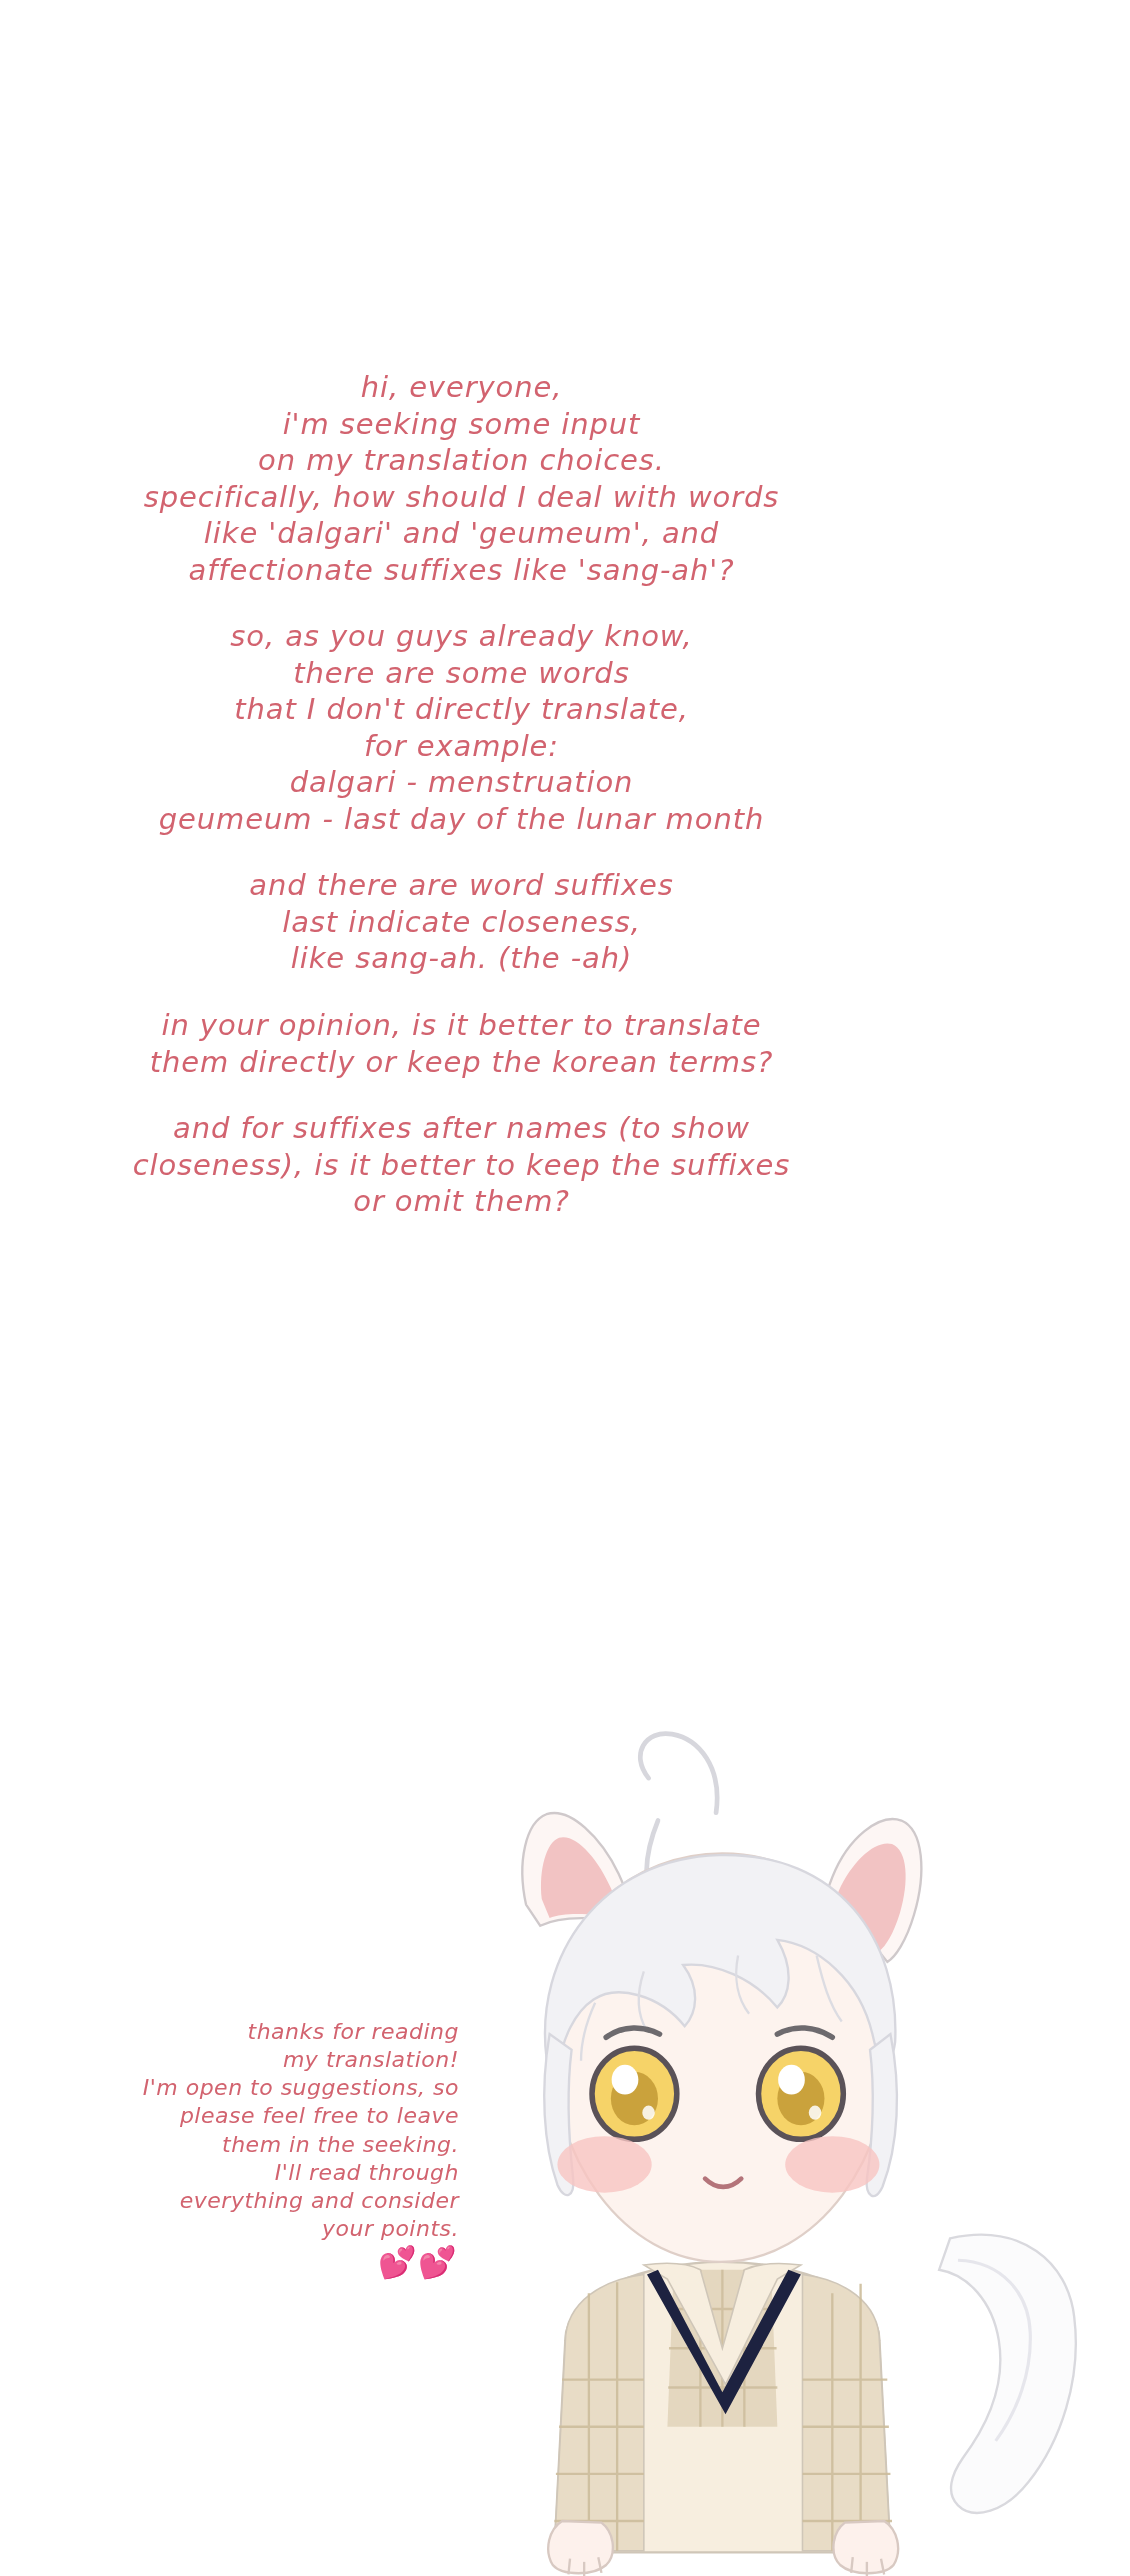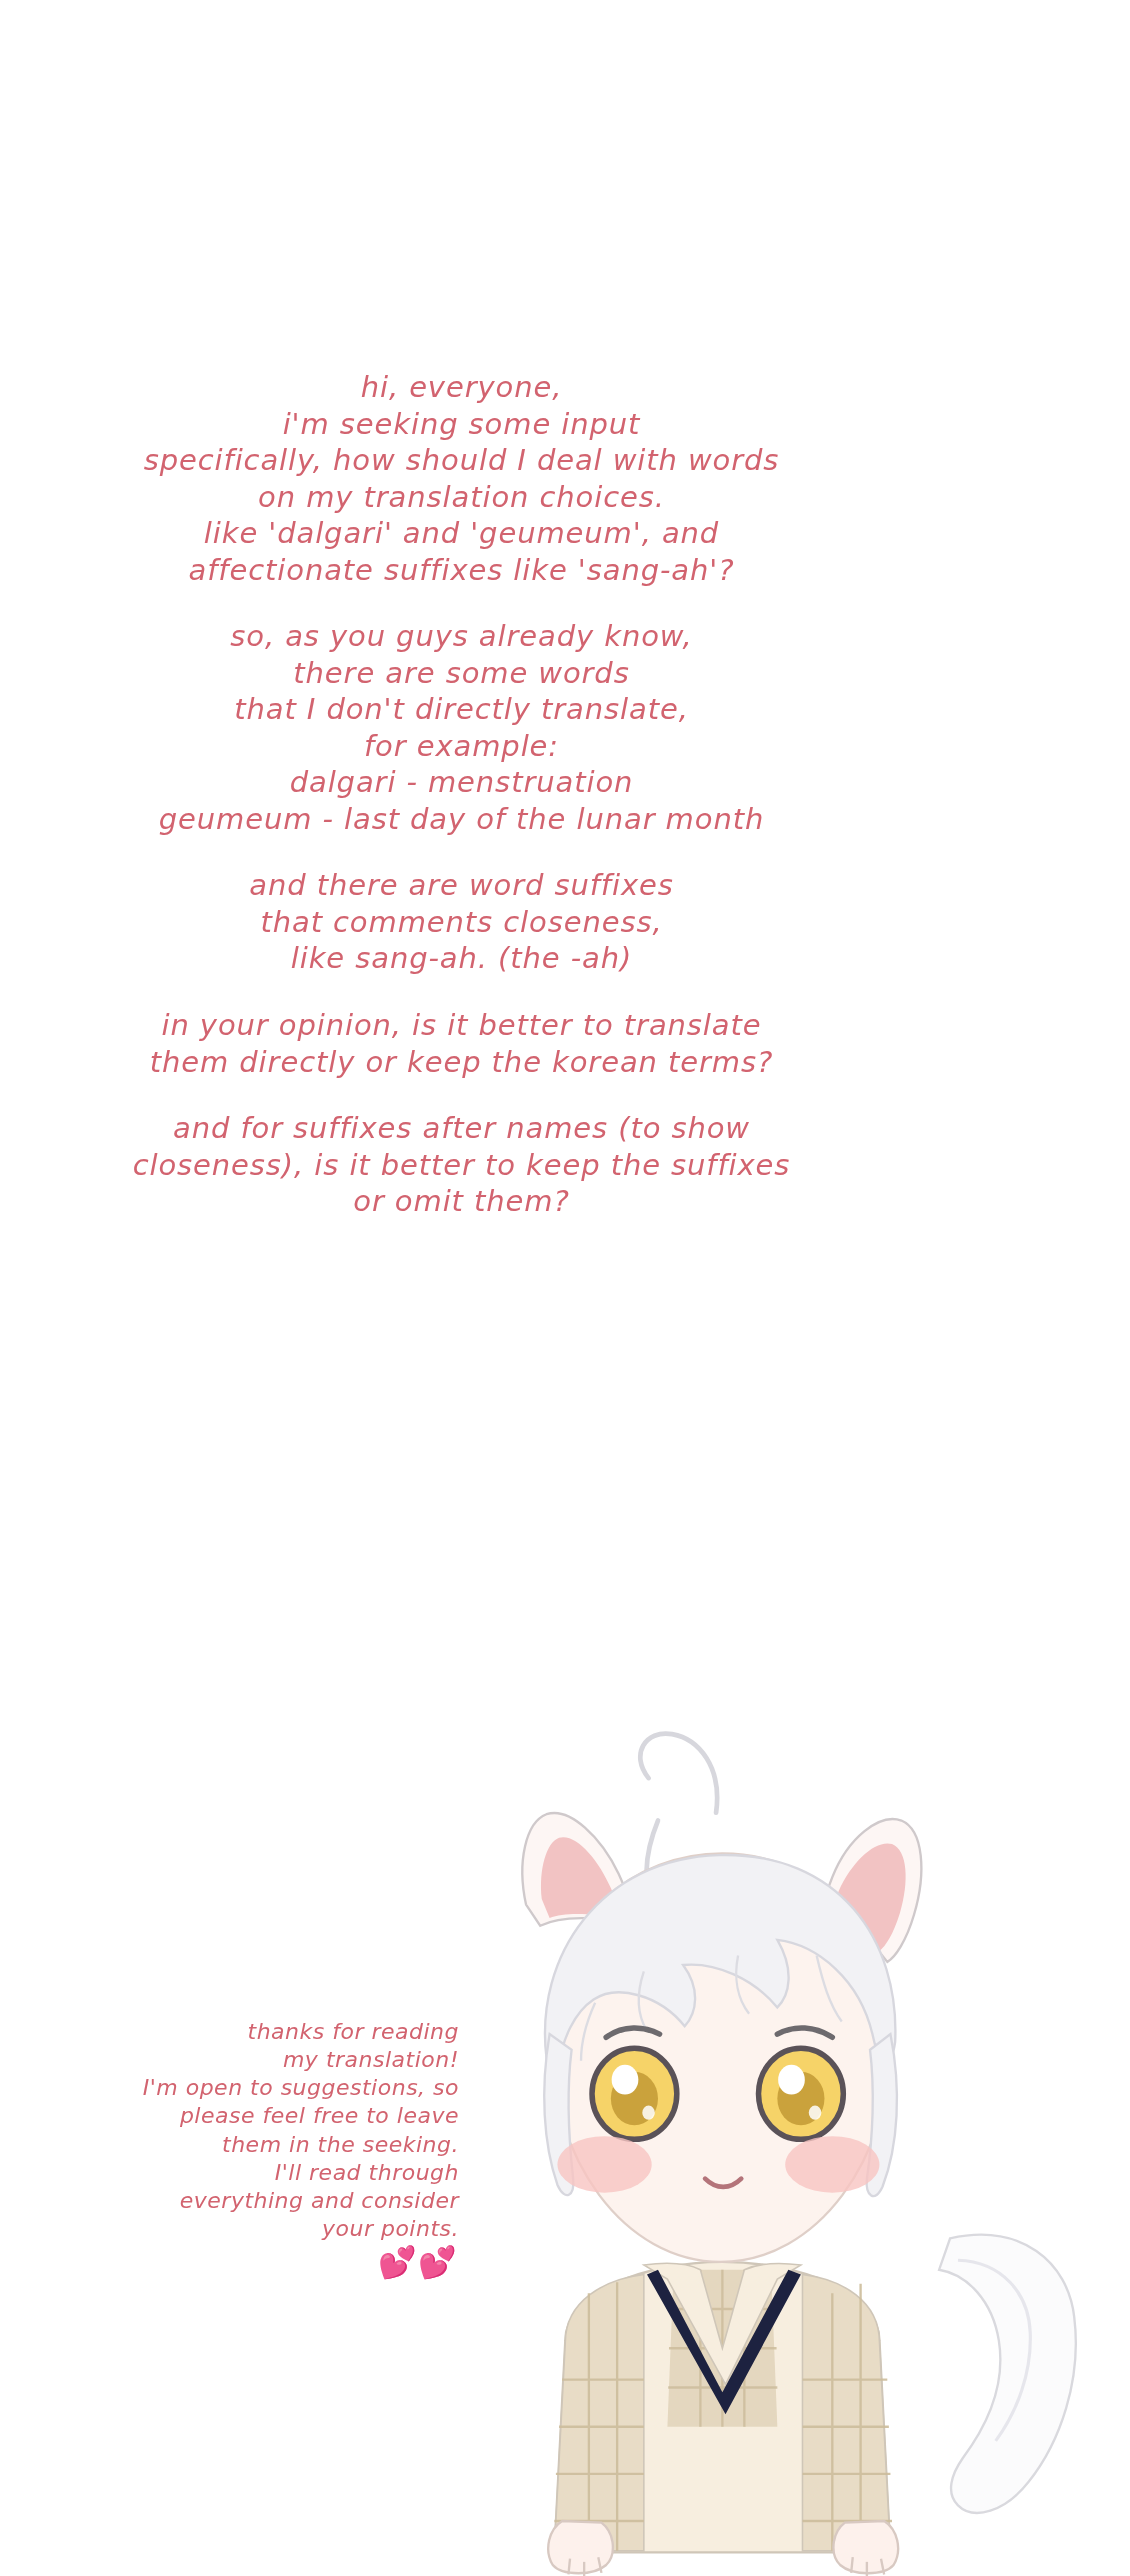--- a/index.html
+++ b/index.html
@@ -71,38 +71,38 @@
   #character svg { display: block; }
 </style>
 </head>
 <body>
 
 <div id="note-block">
 
   <p class="para">
     <span class="line">hi, everyone,</span>
     <span class="line">i'm seeking some input</span>
+    <span class="line">on my translation choices.</span>
     <span class="line">specifically, how should I deal with words</span>
-    <span class="line">on my translation choices.</span>
     <span class="line">like 'dalgari' and 'geumeum', and</span>
     <span class="line">affectionate suffixes like 'sang-ah'?</span>
   </p>
 
   <p class="para">
     <span class="line">so, as you guys already know,</span>
     <span class="line">there are some words</span>
     <span class="line">that I don't directly translate,</span>
     <span class="line">for example:</span>
     <span class="line">dalgari - menstruation</span>
     <span class="line">geumeum - last day of the lunar month</span>
   </p>
 
   <p class="para">
     <span class="line">and there are word suffixes</span>
-    <span class="line">that comments closeness,</span>
+    <span class="line">last indicate closeness,</span>
     <span class="line">like sang-ah. (the -ah)</span>
   </p>
 
   <p class="para">
     <span class="line">in your opinion, is it better to translate</span>
     <span class="line">them directly or keep the korean terms?</span>
   </p>
 
   <p class="para">
     <span class="line">and for suffixes after names (to show</span>

